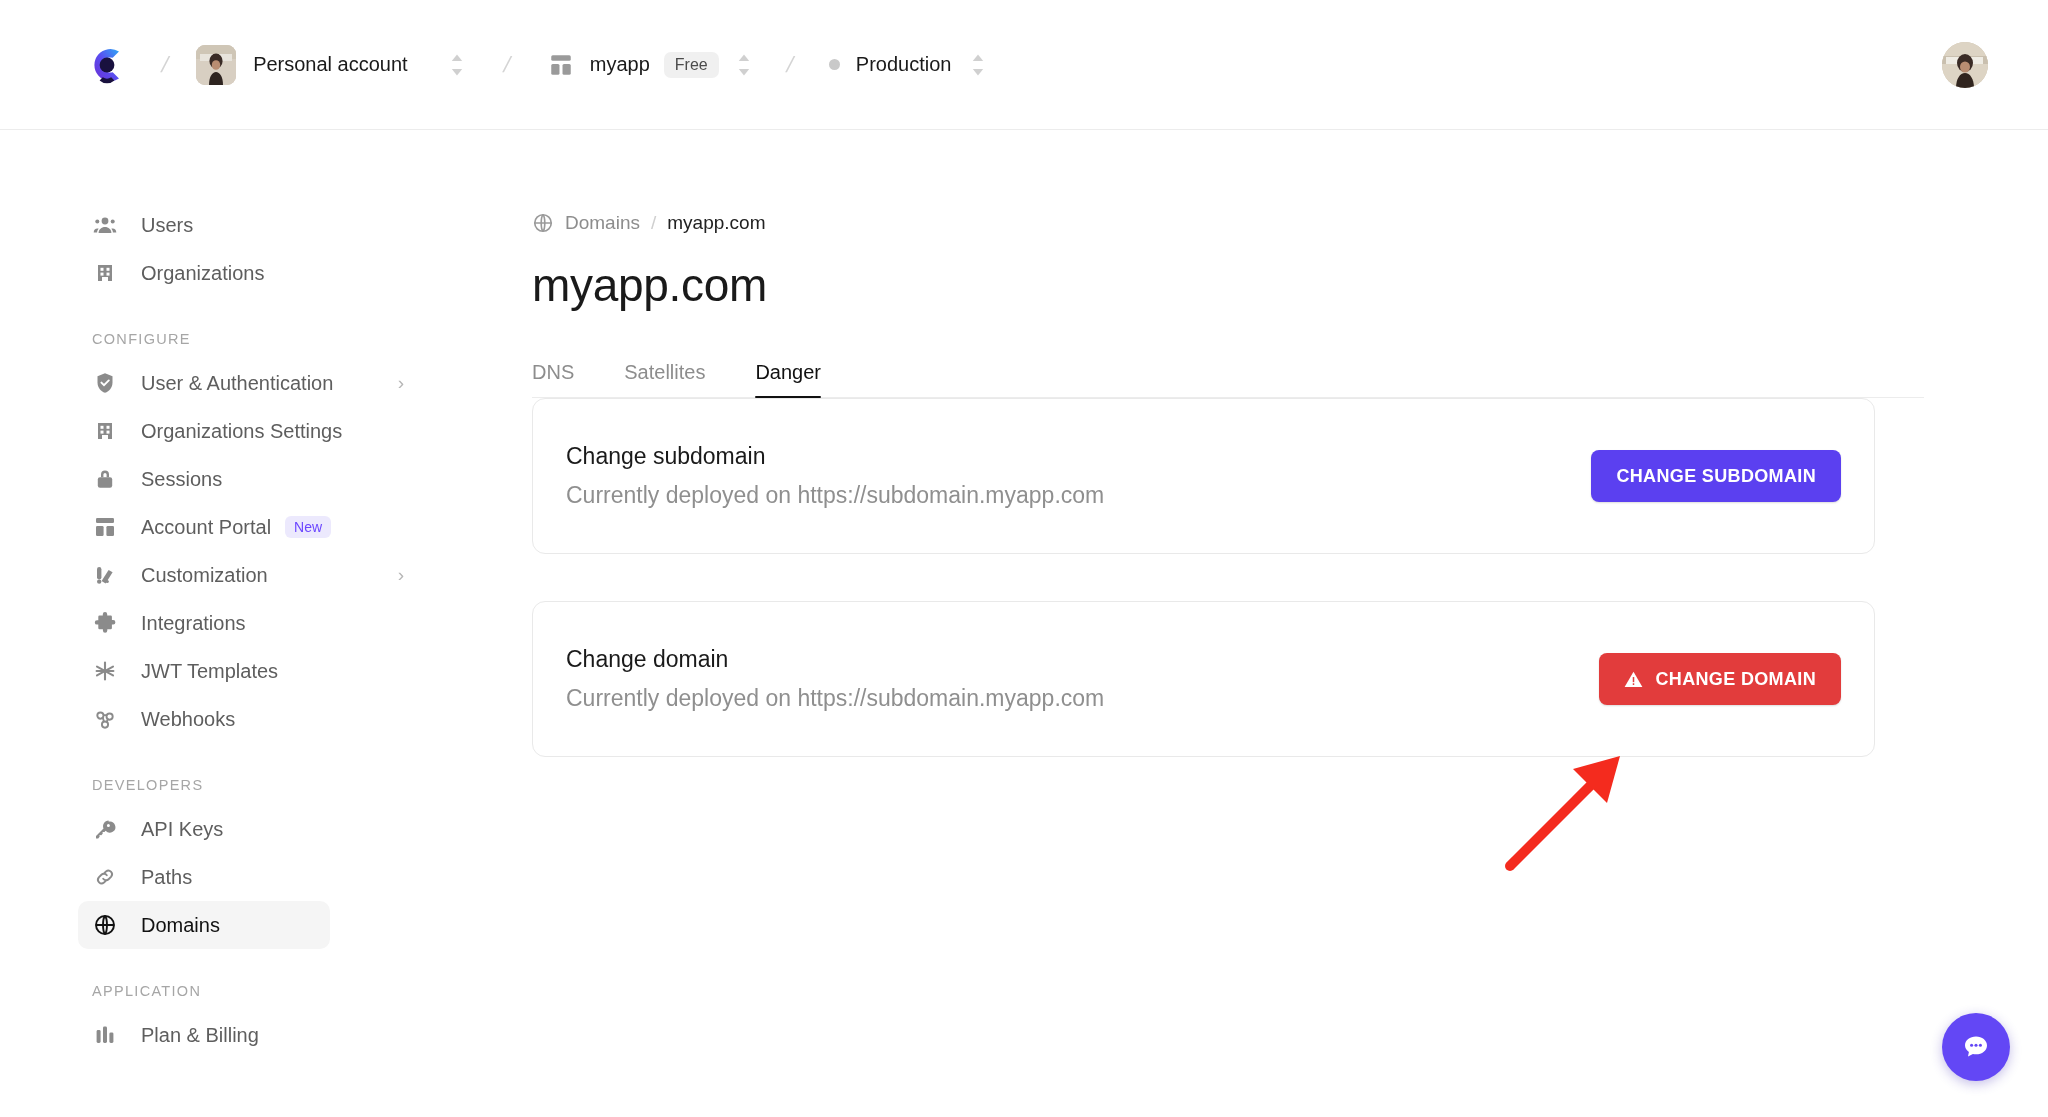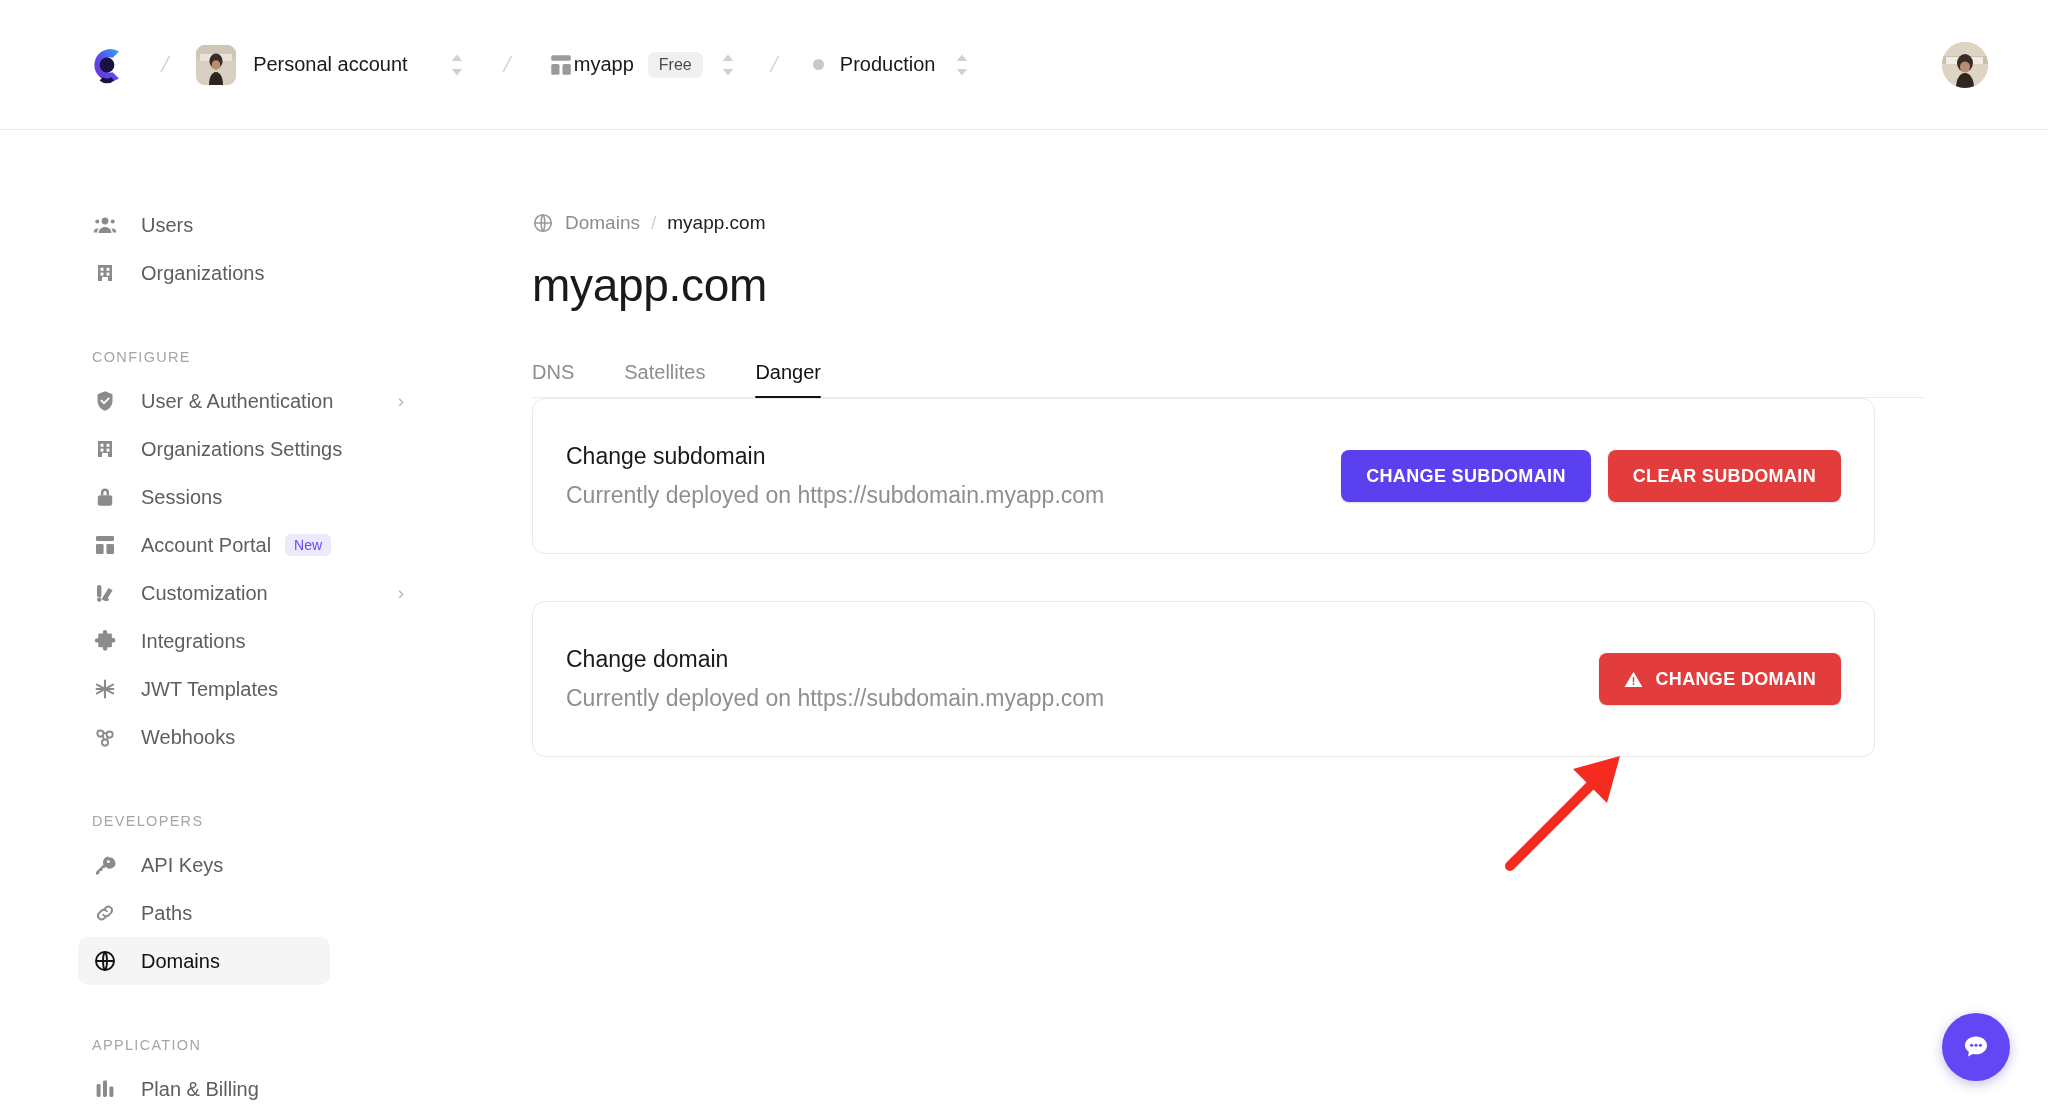--- a/index.html
+++ b/index.html
@@ -87,21 +87,21 @@
     margin-left: auto; color: #b6b6b6; font-size: 19px;
     padding-right: 2px;
   }
   .nav-new {
     margin-left: 14px; background: #ece9fd; color: #6c47ff;
     font-size: 14px; padding: 3px 9px; border-radius: 6px;
     font-weight: 500;
   }
   .nav-section {
     font-size: 14.5px; letter-spacing: .09em; color: #a6a6a6;
-    font-weight: 500; margin: 52px 0 12px 92px;
+    font-weight: 500; margin: 34px 0 12px 92px;
   }
 
   
   .main {
     position: absolute; top: 131px; left: 430px;
     width: 1618px; height: 986px;
     padding: 0;
   }
   .breadcrumb {
     display: flex; align-items: center;
@@ -222,21 +222,21 @@
   </div>
 
   <span class="crumb-sep" style="margin-left:36px;">/</span>
 
   <div class="crumb-group" style="margin-left:36px;">
     <svg class="app-icon" viewBox="0 0 24 24">
       <rect x="3" y="3" width="18" height="5" rx="1.4" fill="#9a9a9a"></rect>
       <rect x="3" y="11" width="7.6" height="10" rx="1.4" fill="#9a9a9a"></rect>
       <rect x="13.4" y="11" width="7.6" height="10" rx="1.4" fill="#9a9a9a"></rect>
     </svg>
-    <span class="crumb-label" style="margin-left:0;">myapp</span>
+    <span class="crumb-label" style="margin-left:16px;">myapp</span>
     <span class="plan-badge" style="margin-left:14px;">Free</span>
     <svg class="updown" viewBox="0 0 12 20" style="margin-left:16px;">
       <path d="M6 2 L10 7 H2 Z" fill="#bfbfbf"></path>
         <path d="M6 18 L10 13 H2 Z" fill="#bfbfbf"></path>
     </svg>
   </div>
 
   <span class="crumb-sep" style="margin-left:32px;">/</span>
 
   <div class="crumb-group" style="margin-left:34px;">
@@ -450,21 +450,20 @@
     <button class="tab active">Danger</button>
   </div>
 
   <section class="card card-1">
     <div>
       <div class="card-title">Change subdomain</div>
       <div class="card-sub">Currently deployed on https://subdomain.myapp.com</div>
     </div>
     <div class="card-actions">
       <button class="btn btn-purple">CHANGE SUBDOMAIN</button>
-      <button class="btn btn-red">CLEAR SUBDOMAIN</button>
     </div>
   </section>
 
   <section class="card card-2">
     <div>
       <div class="card-title">Change domain</div>
       <div class="card-sub">Currently deployed on https://subdomain.myapp.com</div>
     </div>
     <div class="card-actions">
       <button class="btn btn-red">

